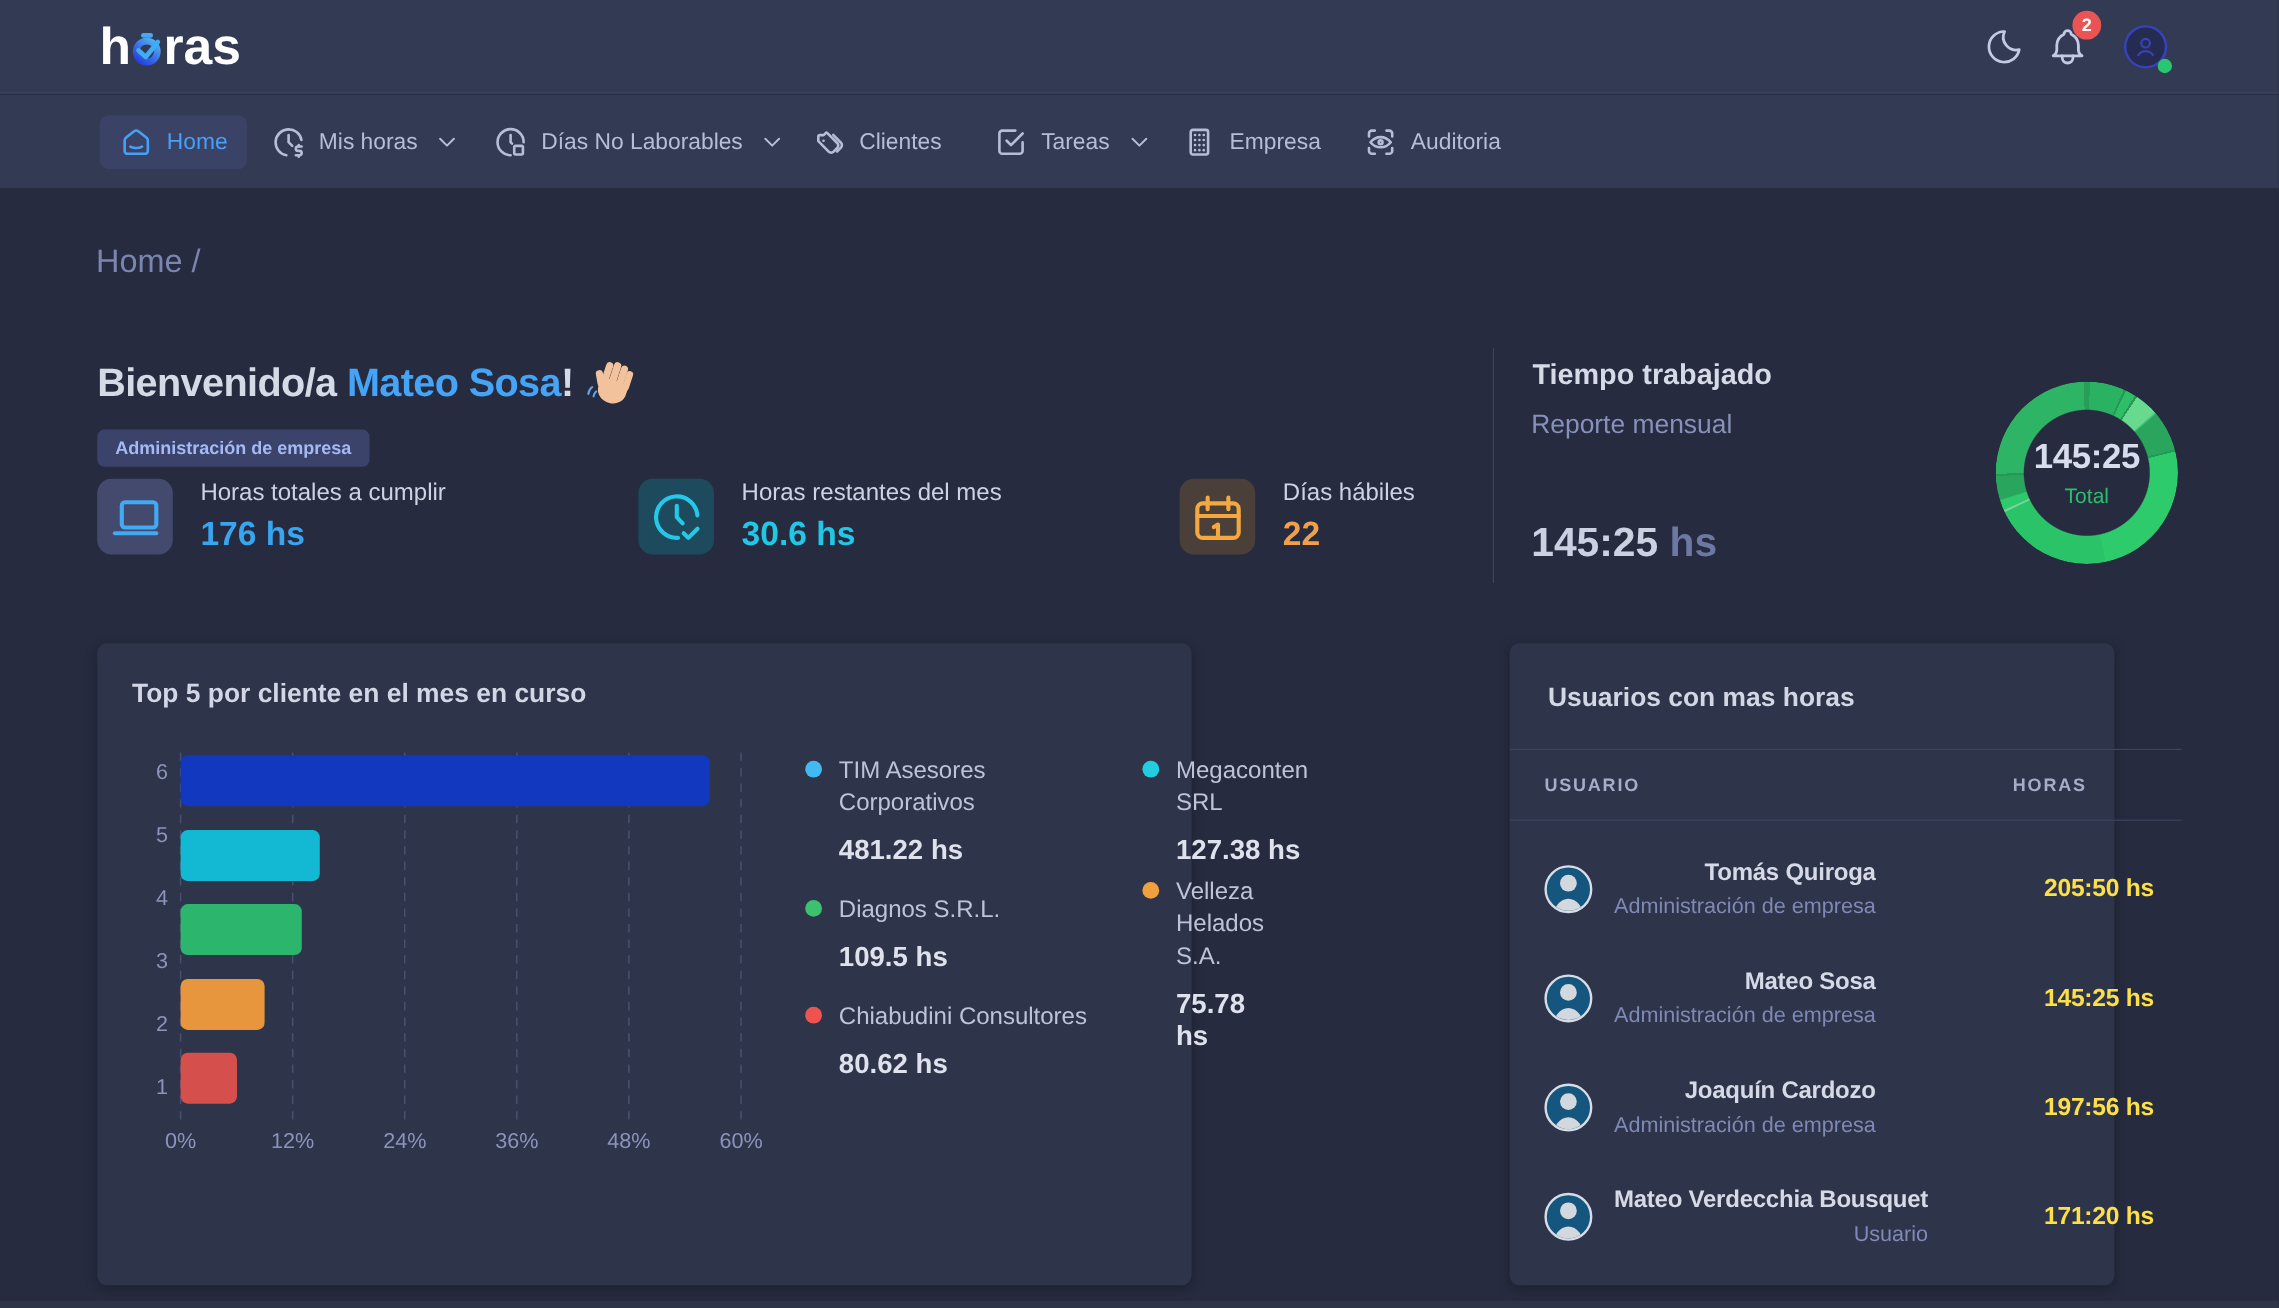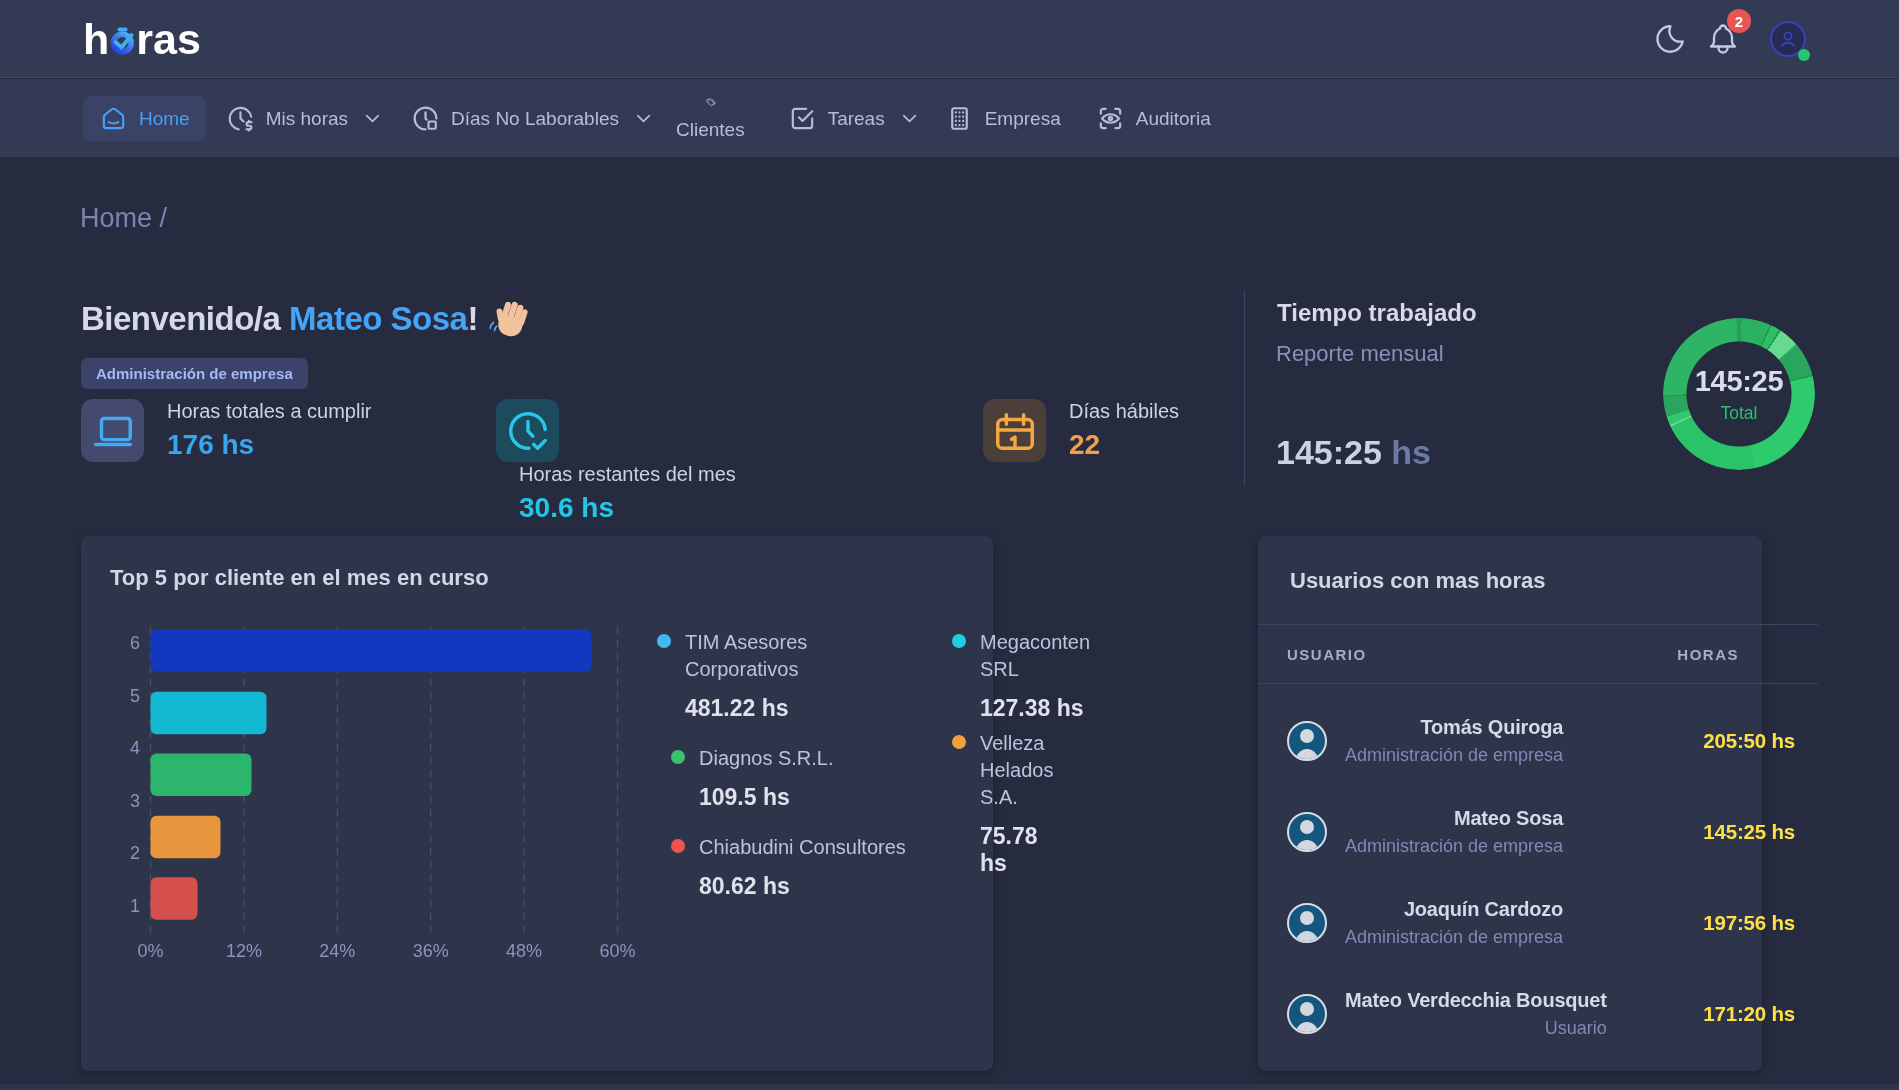--- a/index.html
+++ b/index.html
@@ -136,21 +136,21 @@
       <svg width="29" height="29" viewBox="0 0 24 24" fill="none" stroke-width="1.8" stroke-linecap="round" stroke-linejoin="round">
         <path d="M21 12a9 9 0 1 0-9 9"></path>
         <path d="M12 7v5l1 1"></path>
         <rect x="14.5" y="14.5" width="6" height="6" rx="1"></rect>
       </svg>
       <span>Días No Laborables</span>
       <svg class="chev" width="23" height="23" viewBox="0 0 24 24" fill="none" stroke-width="1.7" stroke-linecap="round" stroke-linejoin="round">
           <path d="M6 9l6 6 6-6"></path>
         </svg>
     </div>
-    <div class="nav-item" style="margin-right:43px;flex-direction:column;">
+    <div class="nav-item" style="margin-right:43px;">
       <svg width="29" height="29" viewBox="0 0 24 24" fill="none" stroke-width="1.8" stroke-linecap="round" stroke-linejoin="round">
         <path d="M7.4 4.9H4.9a1.2 1.2 0 0 0-1.2 1.2v2.5a1.2 1.2 0 0 0 .35.85l6.8 6.8a2.4 2.4 0 0 0 3.4 0l2.5-2.5a2.4 2.4 0 0 0 0-3.4l-6.8-6.8a1.2 1.2 0 0 0-.85-.35z" transform="translate(1.2,2.2)"></path>
         <path d="M13.6 5.6l5.3 5.3a2.4 2.4 0 0 1 0 3.4l-2.7 2.7" transform="translate(1.6,1.4)"></path>
         <path d="M7.5 9h.01" transform="translate(1,2)"></path>
       </svg>
       <span>Clientes</span>
     </div>
     <div class="nav-item" style="margin-right:24px;">
       <svg width="29" height="29" viewBox="0 0 24 24" fill="none" stroke-width="1.8" stroke-linecap="round" stroke-linejoin="round">
         <path d="M9 11l3 3 8-8"></path>
@@ -201,21 +201,21 @@
       <svg width="46" height="46" viewBox="0 0 24 24" fill="none" stroke="#41aaf2" stroke-width="1.8" stroke-linecap="round" stroke-linejoin="round">
         <rect x="6" y="5.5" width="15" height="11" rx="1.4"></rect>
         <path d="M3 19h18"></path>
       </svg>
     </div>
     <div class="stxt">
       <div class="t1">Horas totales a cumplir</div>
       <div class="t2" style="color:#38a5f0;">176 hs</div>
     </div>
   </div>
-  <div class="stat" style="left:496px;flex-direction:column;">
+  <div class="stat" style="left:532px;">
     <div class="ibox" style="background:#1d4a5c;">
       <svg width="46" height="46" viewBox="0 0 24 24" fill="none" stroke="#25c8e8" stroke-width="1.8" stroke-linecap="round" stroke-linejoin="round">
         <path d="M20.95 11.2a9 9 0 1 0-8.45 9.75"></path>
         <path d="M12 7v5l2.5 2.7"></path>
         <path d="M15 19l2 2 4-4"></path>
       </svg>
     </div>
     <div class="stxt">
       <div class="t1">Horas restantes del mes</div>
       <div class="t2" style="color:#21c8e6;">30.6 hs</div>
@@ -271,21 +271,21 @@
       </g>
       <g fill="#8b94bc" font-size="18" font-family="Liberation Sans, sans-serif" text-anchor="middle">
         <text x="69.5" y="421">0%</text>
         <text x="162.9" y="421">12%</text>
         <text x="256.3" y="421">24%</text>
         <text x="349.7" y="421">36%</text>
         <text x="443.1" y="421">48%</text>
         <text x="536.5" y="421">60%</text>
       </g>
     </svg>
-    <div class="lg" style="left:576px;top:93px;justify-content:center;">
+    <div class="lg" style="left:590px;top:93px;justify-content:center;">
       <span class="dot" style="background:#41b9f2;"></span>
       <div>
         <div class="ln" style="width:200px;">TIM Asesores Corporativos</div>
         <div class="lv">481.22 hs</div>
       </div>
     </div>
     <div class="lg" style="left:871px;top:93px;">
       <span class="dot" style="background:#22cde0;"></span>
       <div>
         <div class="ln">Megaconten SRL</div>

